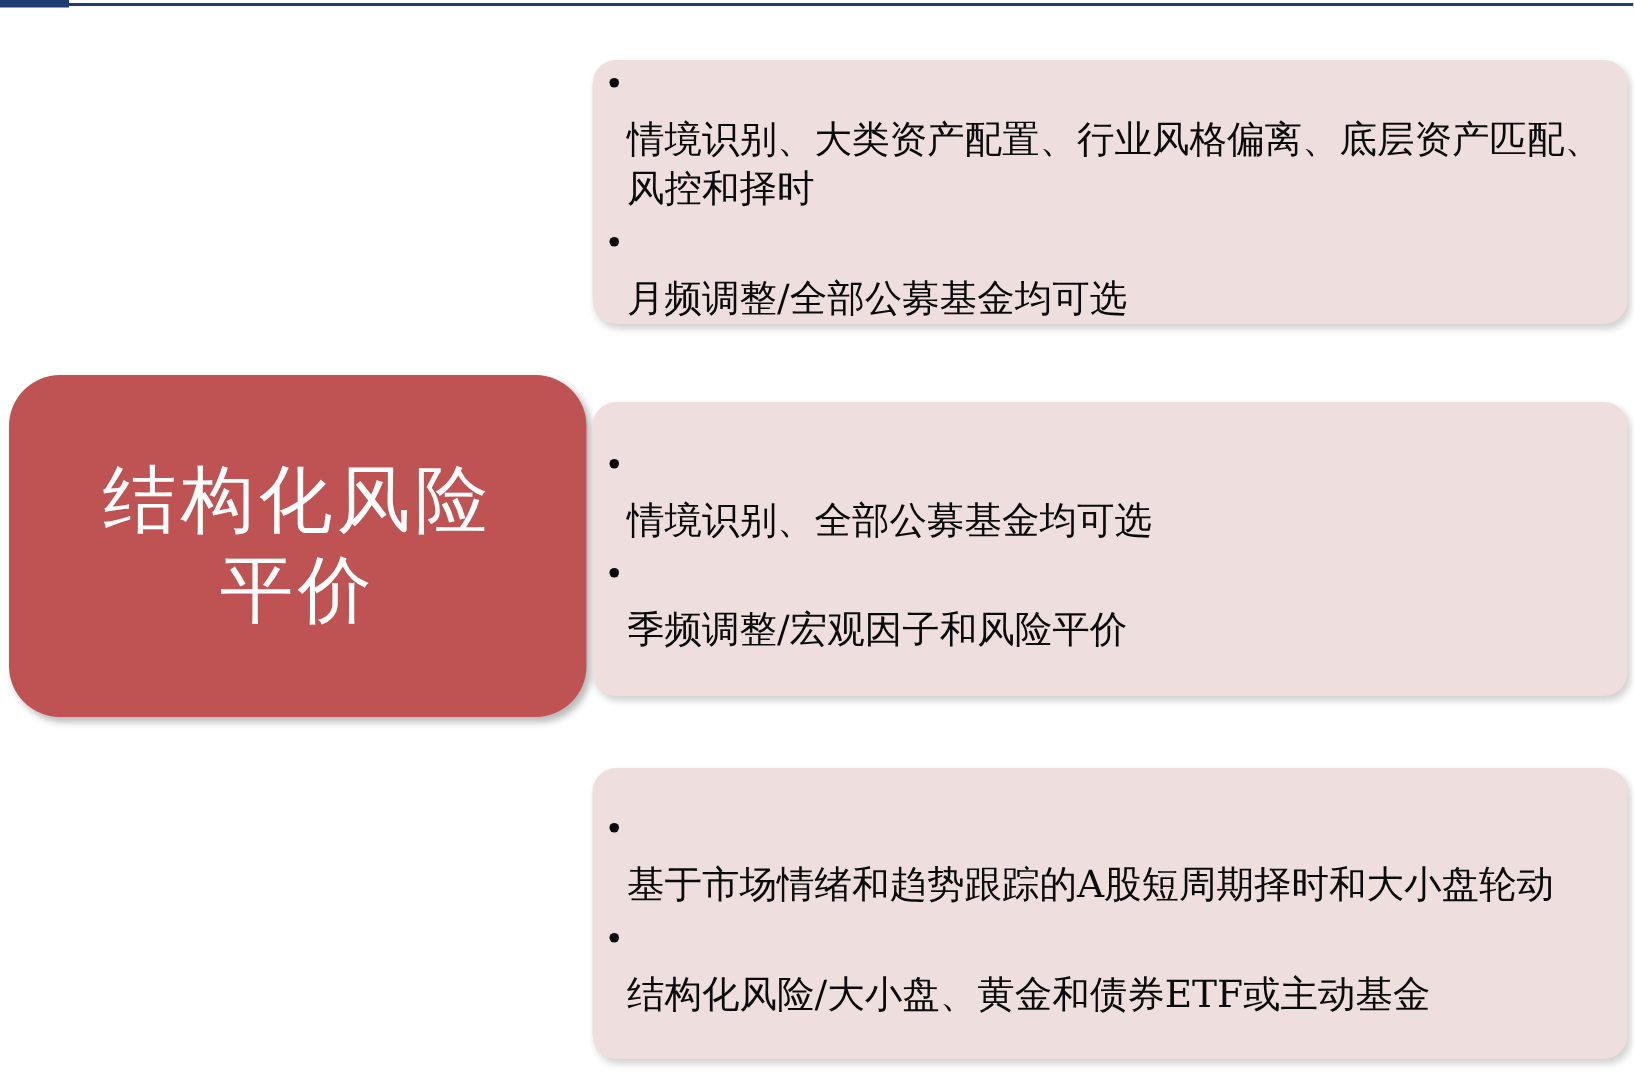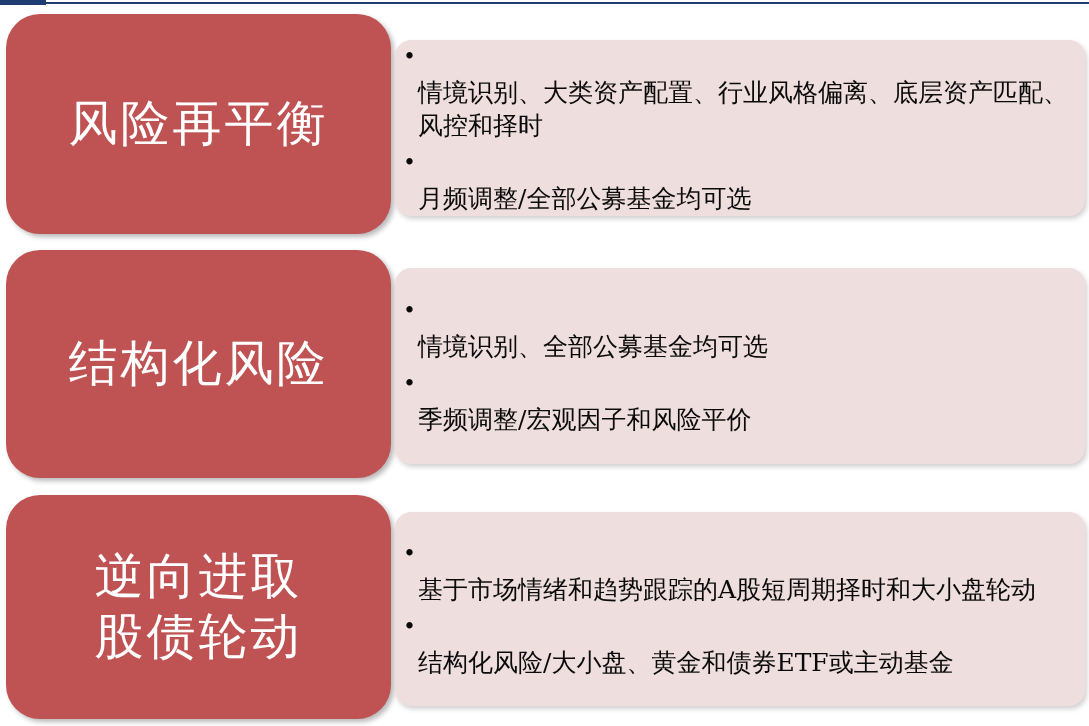--- a/index.html
+++ b/index.html
@@ -115,56 +115,50 @@
   #row-3 .label-box   { top: 495px; height: 224px; }
   #row-3 .detail-panel{ top: 512px; height: 194px; }
 </style>
 </head>
 <body>
 
 <div id="top-rule"></div>
 <div id="top-left-block"></div>
 
 <div class="row" id="row-1">
-  <div class="label-box">
-    <div class="label-line">风险再平衡</div>
-  </div>
   <div class="detail-panel">
     <div class="bullet-row">
       <span class="bullet-dot">•</span>
       <span class="bullet-text">情境识别、大类资产配置、行业风格偏离、底层资产匹配、风控和择时</span>
     </div>
     <div class="bullet-row">
       <span class="bullet-dot">•</span>
       <span class="bullet-text">月频调整/全部公募基金均可选</span>
     </div>
   </div>
 </div>
 
 <div class="row" id="row-2">
   <div class="label-box">
     <div class="label-line">结构化风险</div>
+    <div class="label-line">平价</div>
   </div>
   <div class="detail-panel">
     <div class="bullet-row">
       <span class="bullet-dot">•</span>
       <span class="bullet-text">情境识别、全部公募基金均可选</span>
     </div>
     <div class="bullet-row">
       <span class="bullet-dot">•</span>
       <span class="bullet-text">季频调整/宏观因子和风险平价</span>
     </div>
   </div>
 </div>
 
 <div class="row" id="row-3">
-  <div class="label-box">
-    <div class="label-line">逆向进取</div>
-    <div class="label-line">股债轮动</div>
-  </div>
   <div class="detail-panel">
     <div class="bullet-row">
       <span class="bullet-dot">•</span>
       <span class="bullet-text">基于市场情绪和趋势跟踪的A股短周期择时和大小盘轮动</span>
     </div>
     <div class="bullet-row">
       <span class="bullet-dot">•</span>
       <span class="bullet-text">结构化风险/大小盘、黄金和债券ETF或主动基金</span>
     </div>
   </div>

